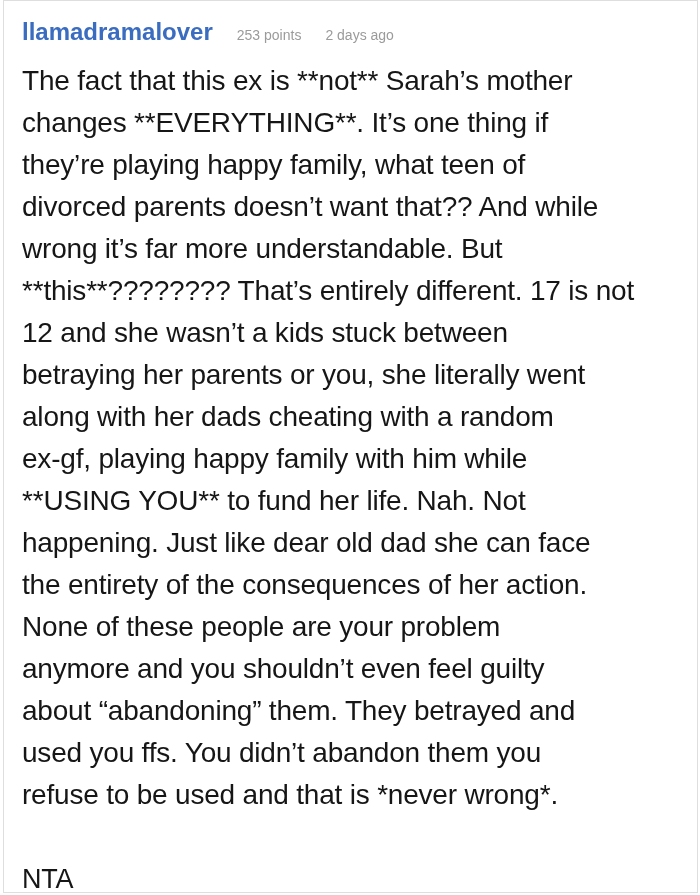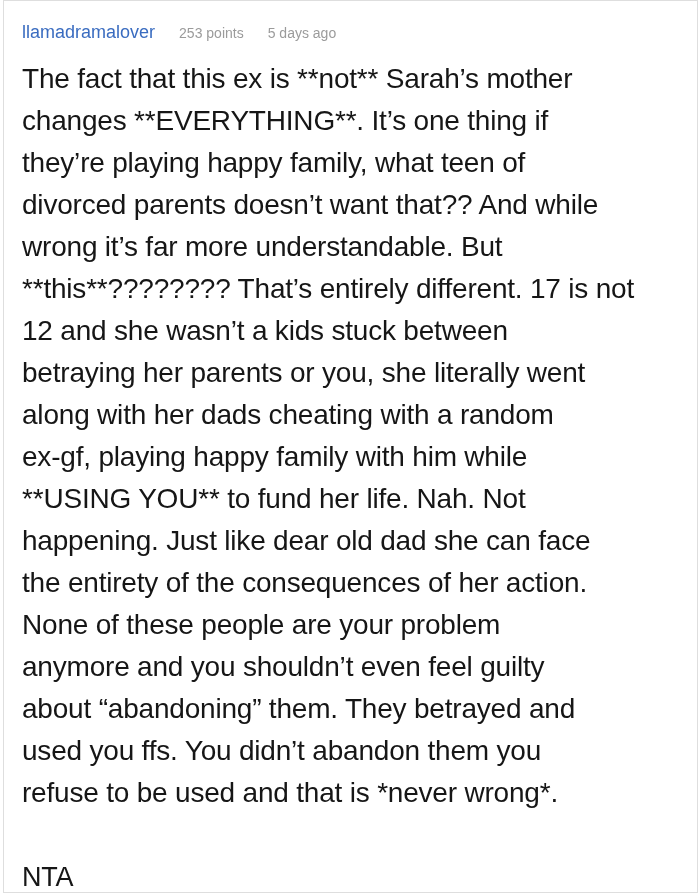--- a/index.html
+++ b/index.html
@@ -21,22 +21,22 @@
     overflow: hidden;
   }
   .comment-header {
     display: flex;
     align-items: baseline;
     gap: 24px;
     line-height: 26px;
     white-space: nowrap;
   }
   .username {
-    font-size: 18px;
-    font-weight: 400;
+    font-size: 24px;
+    font-weight: 700;
     color: #3a6cc0;
     text-decoration: none;
     cursor: pointer;
   }
   .meta {
     font-size: 14px;
     font-weight: 400;
     color: #9b9b9b;
   }
   .comment-body {
@@ -55,21 +55,21 @@
     color: #161616;
   }
 </style>
 </head>
 <body>
 
 <div class="comment-card">
   <div class="comment-header">
     <a class="username">llamadramalover</a>
     <span class="meta">253 points</span>
-    <span class="meta">5 days ago</span>
+    <span class="meta">2 days ago</span>
   </div>
 
   <div class="comment-body">The fact that this ex is **not** Sarah’s mother
 changes **EVERYTHING**. It’s one thing if
 they’re playing happy family, what teen of
 divorced parents doesn’t want that?? And while
 wrong it’s far more understandable. But
 **this**???????? That’s entirely different. 17 is not
 12 and she wasn’t a kids stuck between
 betraying her parents or you, she literally went

